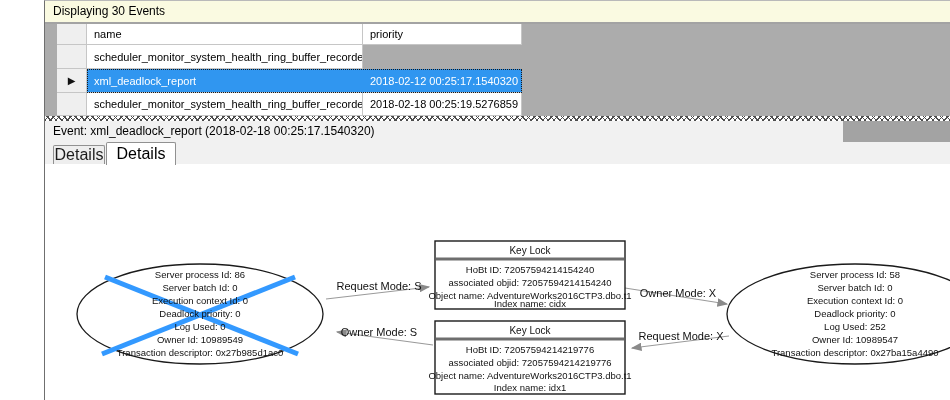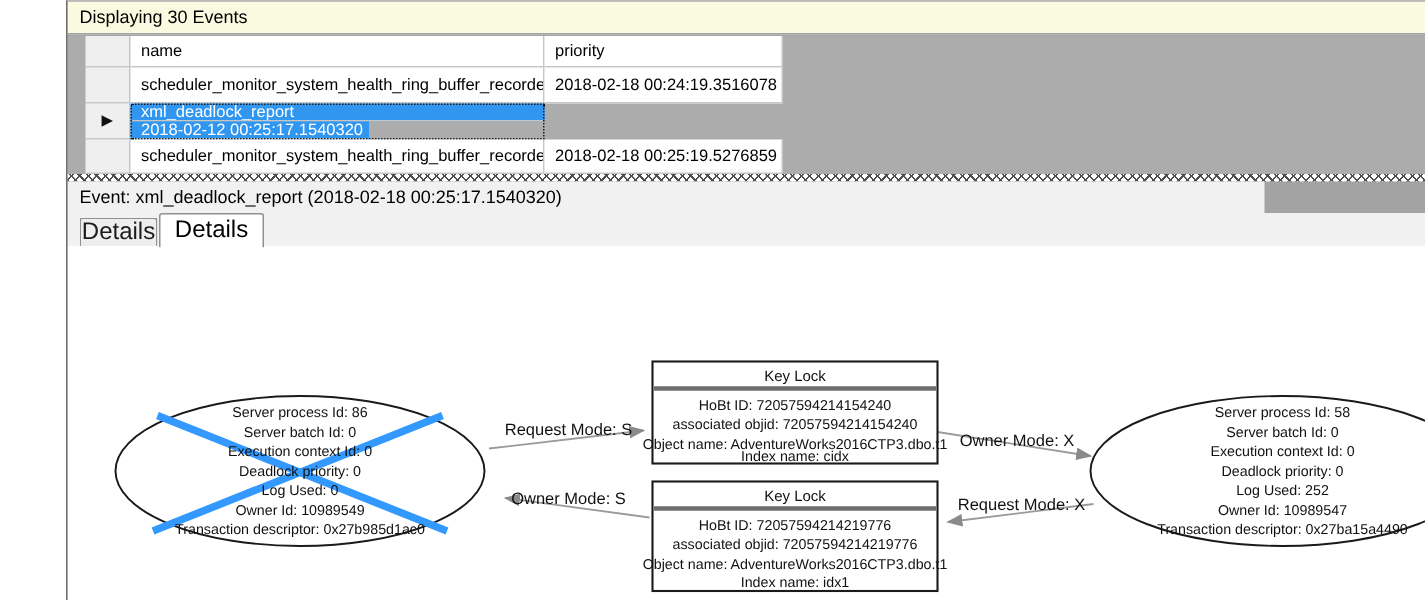--- a/index.html
+++ b/index.html
@@ -25,21 +25,21 @@
   .grow.last { height:23px; }
   .cell {
     background:#fff; border-right:1px solid #c6c6c6; border-bottom:1px solid #c6c6c6;
     font-size:11px; color:#000; white-space:nowrap; overflow:hidden;
     padding:0 0 0 7px; display:flex; align-items:center;
   }
   .rowhdr { width:30px; background:#efefef; justify-content:center; padding:0; }
   .c-name { width:276px; }
   .c-ts   { width:159px; }
   .row-cells { display:flex; }
-  .grow.selected .row-cells { outline:1px dotted #1a1a1a; outline-offset:-1px;flex-direction:column; }
+  .grow.selected .row-cells { outline:1px dotted #1a1a1a; outline-offset:-1px; }
   .grow.selected .cell.c-name, .grow.selected .cell.c-ts {
     background:#3096f0; color:#fff; border-right-color:#3096f0;
   }
   .sel-arrow { font-size:10px; color:#111; line-height:1; }
   
   .splitter {
     position:absolute; left:0; top:115px; width:950px; height:5px; background:#fff;
     background-image:
       repeating-linear-gradient(45deg,  #4d4d4d 0 1px, transparent 1px 4px),
       repeating-linear-gradient(-45deg, #4d4d4d 0 1px, transparent 1px 4px);
@@ -76,21 +76,20 @@
   <div class="grid">
     <div class="grow hdr">
       <div class="cell rowhdr"></div>
       <div class="cell c-name">name</div>
       <div class="cell c-ts">priority</div>
     </div>
     <div class="grow data">
       <div class="cell rowhdr"></div>
       <div class="row-cells">
         <div class="cell c-name">scheduler_monitor_system_health_ring_buffer_recorded</div>
-        <div class="cell c-ts">2018-02-18 00:24:19.3516078</div>
       </div>
     </div>
     <div class="grow data selected">
       <div class="cell rowhdr">
         <span class="sel-arrow">▶</span>
       </div>
       <div class="row-cells">
         <div class="cell c-name">xml_deadlock_report</div>
         <div class="cell c-ts">2018-02-12 00:25:17.1540320</div>
       </div>

